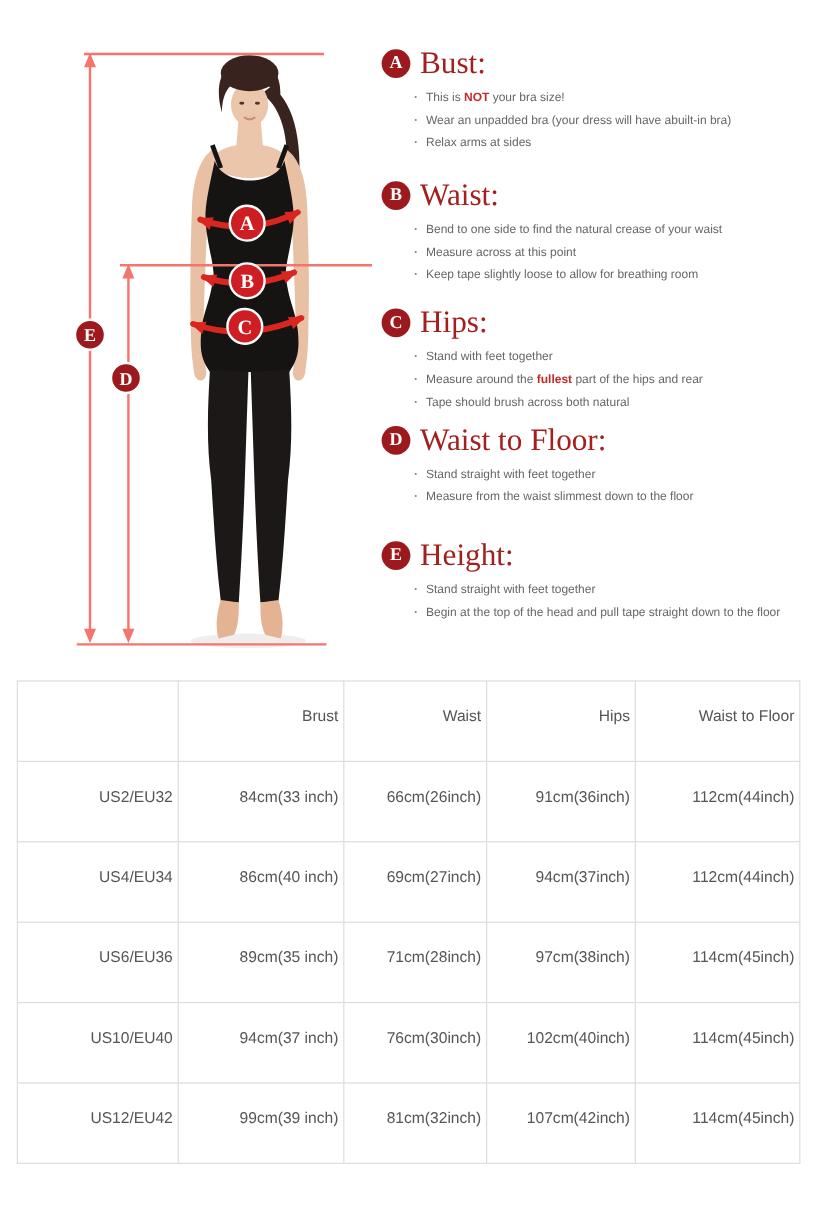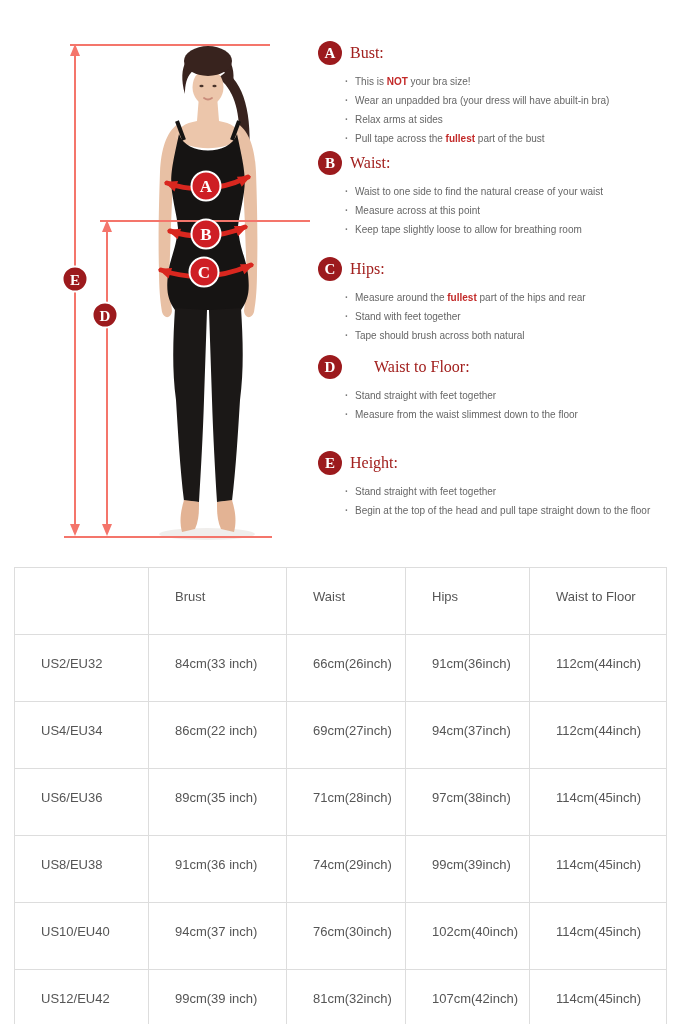--- a/index.html
+++ b/index.html
@@ -36,36 +36,36 @@
   .section:nth-child(2){top:150px;}
   .section:nth-child(3){top:256px;}
   .section:nth-child(4){top:354px;}
   .section:nth-child(5){top:450px;}
   .section-header{display:flex;align-items:center;height:26px;margin-bottom:8px;}
   .badge{flex:0 0 auto;width:24px;height:24px;border-radius:50%;
          background:var(--accent-dark);color:#fff;
          font-family:"Liberation Serif",serif;font-weight:bold;font-size:15px;
          display:flex;align-items:center;justify-content:center;margin-right:8px;}
   .section-title{font-family:"Liberation Serif",serif;color:var(--title-red);
-                 font-size:16px;line-height:26px;}
-  .wide-gap .section-title{margin-left:24px;}
+                 font-size:26px;line-height:26px;}
+  .wide-gap .section-title{margin-left:0;}
   .bullets{margin:0 0 0 27px;padding:0;list-style:none;}
   .bullets li{position:relative;padding-left:10px;margin-bottom:4px;
               font-size:10px;line-height:15px;color:var(--body-gray);
               max-width:305px;}
   .bullets li::before{content:"\00B7";position:absolute;left:0;top:0;
               font-weight:bold;color:#7a7a7a;}
   .hl{color:var(--hl-red);font-weight:bold;}
 
   
   .size-table{position:absolute;left:14px;top:567px;width:652px;
               border-collapse:collapse;table-layout:fixed;
               font-size:13px;color:var(--table-gray);}
   .size-table th,.size-table td{border:1px solid var(--table-border);
-              height:56px;padding:0 4px 10px 26px;text-align:left;
+              height:56px;padding:0 4px 10px 26px;text-align:right;
               font-weight:normal;vertical-align:middle;
               overflow:hidden;white-space:nowrap;}
 </style>
 </head>
 <body>
 
 <div class="stage">
 
   <svg id="figure-svg" viewBox="0 0 340 560">
 
@@ -160,42 +160,41 @@
   <div class="sections" id="sections">
       <div class="section">
         <div class="section-header">
           <span class="badge">A</span>
           <span class="section-title">Bust:</span>
         </div>
         <ul class="bullets">
           <li><span>This is </span><span class="hl">NOT</span><span> your bra size!</span></li>
           <li><span>Wear an unpadded bra (your dress will have abuilt-in bra)</span></li>
           <li><span>Relax arms at sides</span></li>
-          <li><span>Pull tape across the </span><span class="hl">fullest</span><span> part of the bust</span></li>
         </ul>
       </div>
       <div class="section">
         <div class="section-header">
           <span class="badge">B</span>
           <span class="section-title">Waist:</span>
         </div>
         <ul class="bullets">
-          <li><span>Waist to one side to find the natural crease of your waist</span></li>
+          <li><span>Bend to one side to find the natural crease of your waist</span></li>
           <li><span>Measure across at this point</span></li>
           <li><span>Keep tape slightly loose to allow for breathing room</span></li>
         </ul>
       </div>
       <div class="section">
         <div class="section-header">
           <span class="badge">C</span>
           <span class="section-title">Hips:</span>
         </div>
         <ul class="bullets">
+          <li><span>Stand with feet together</span></li>
           <li><span>Measure around the </span><span class="hl">fullest</span><span> part of the hips and rear</span></li>
-          <li><span>Stand with feet together</span></li>
           <li><span>Tape should brush across both natural</span></li>
         </ul>
       </div>
       <div class="section wide-gap">
         <div class="section-header">
           <span class="badge">D</span>
           <span class="section-title">Waist to Floor:</span>
         </div>
         <ul class="bullets">
           <li><span>Stand straight with feet together</span></li>
@@ -234,40 +233,33 @@
     <tbody id="table-body">
         <tr>
           <td>US2/EU32</td>
           <td>84cm(33 inch)</td>
           <td>66cm(26inch)</td>
           <td>91cm(36inch)</td>
           <td>112cm(44inch)</td>
         </tr>
         <tr>
           <td>US4/EU34</td>
-          <td>86cm(22 inch)</td>
+          <td>86cm(40 inch)</td>
           <td>69cm(27inch)</td>
           <td>94cm(37inch)</td>
           <td>112cm(44inch)</td>
         </tr>
         <tr>
           <td>US6/EU36</td>
           <td>89cm(35 inch)</td>
           <td>71cm(28inch)</td>
           <td>97cm(38inch)</td>
           <td>114cm(45inch)</td>
         </tr>
         <tr>
-          <td>US8/EU38</td>
-          <td>91cm(36 inch)</td>
-          <td>74cm(29inch)</td>
-          <td>99cm(39inch)</td>
-          <td>114cm(45inch)</td>
-        </tr>
-        <tr>
           <td>US10/EU40</td>
           <td>94cm(37 inch)</td>
           <td>76cm(30inch)</td>
           <td>102cm(40inch)</td>
           <td>114cm(45inch)</td>
         </tr>
         <tr>
           <td>US12/EU42</td>
           <td>99cm(39 inch)</td>
           <td>81cm(32inch)</td>

